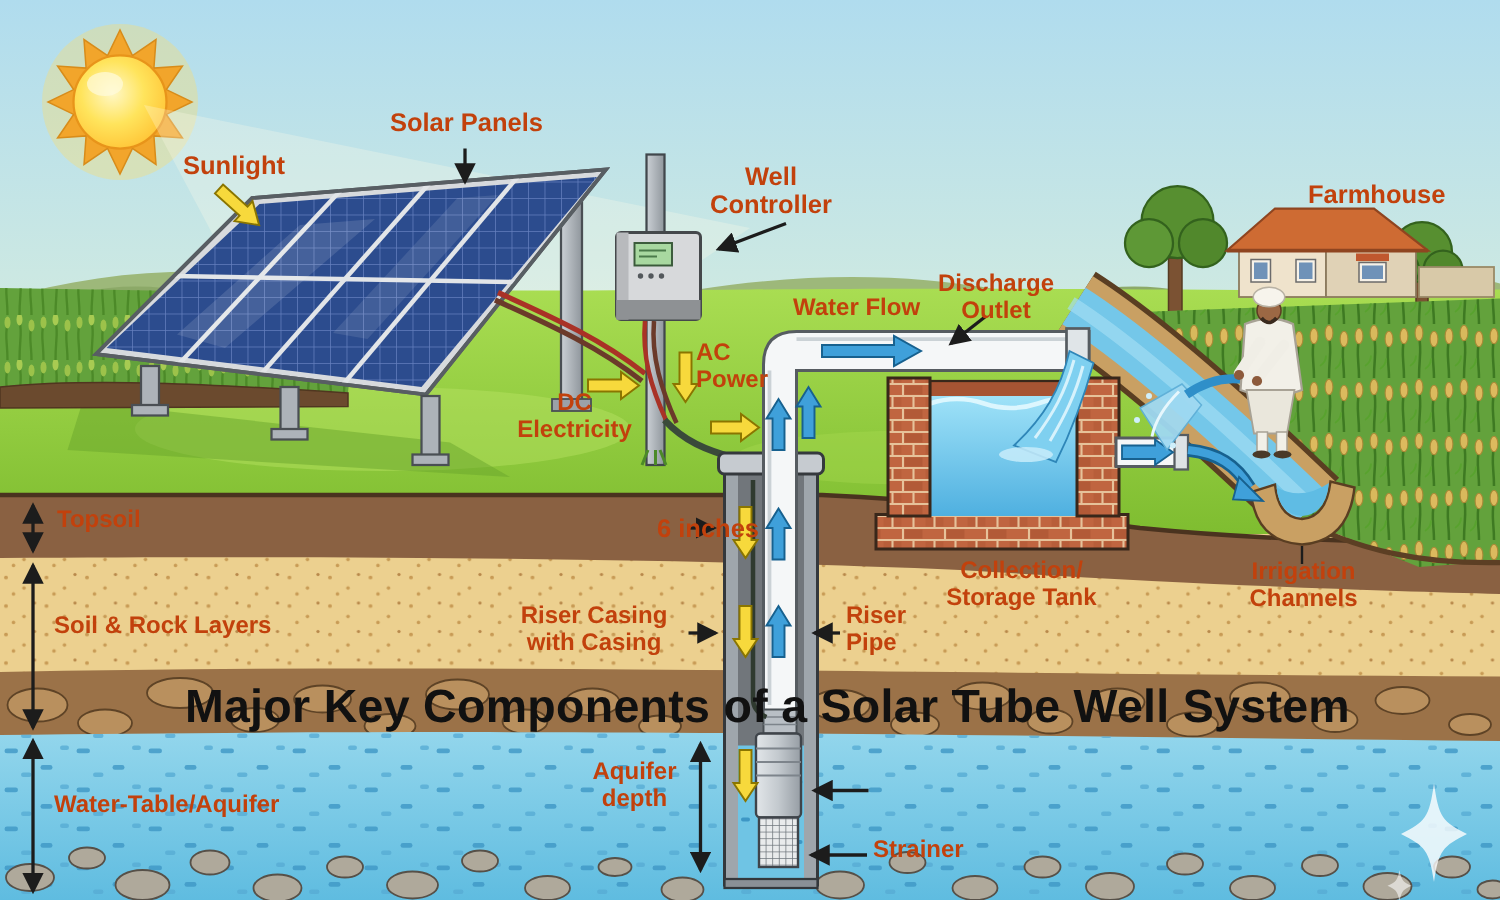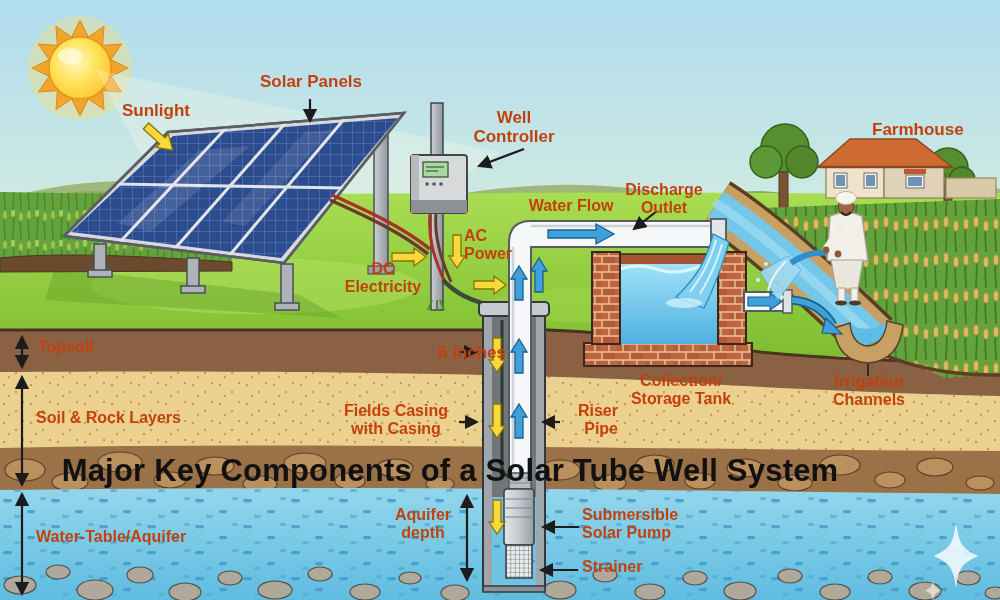--- a/index.html
+++ b/index.html
@@ -16,28 +16,28 @@
   .lbl-dc{left:341px;top:260px;width:84px;}
   .lbl-ac{left:464px;top:227px;width:64px;}
   .lbl-water-flow{left:524px;top:197px;width:94px;}
   .lbl-discharge{left:620px;top:181px;width:88px;}
   .lbl-farmhouse{left:872px;top:120px;text-align:right;}
   .lbl-wff{left:877px;top:202px;width:98px;}
   .lbl-topsoil{left:38px;top:338px;text-align:center;}
   .lbl-soil-rock{left:36px;top:409px;}
   .lbl-six{left:394px;top:343px;font-size:17px;margin-left:44px;}
   .lbl-steel{left:336px;top:402px;width:120px;}
-  .lbl-riser{left:564px;top:402px;width:54px;text-align:right;}
+  .lbl-riser{left:564px;top:402px;width:54px;}
   .lbl-tank{left:614px;top:372px;width:134px;}
   .lbl-irrig{left:818px;top:373px;width:102px;}
   .lbl-wta{left:36px;top:528px;}
   .lbl-aqd{left:388px;top:506px;width:70px;}
   .lbl-pump{left:582px;top:506px;width:122px;}
   .lbl-strainer{left:582px;top:558px;}
-  .lbl-title{left:0;top:454px;width:900px;text-align:center;
+  .lbl-title{left:0;top:454px;width:900px;text-align:right;
              font-size:31px;font-weight:800;color:#111;letter-spacing:.2px;}
 </style>
 </head>
 <body>
 
 <div id="canvas">
 <svg id="scene" width="1000" height="600" viewBox="0 0 1000 600">
   <defs>
     <linearGradient id="gSky" x1="0" y1="0" x2="0" y2="1">
       <stop offset="0" stop-color="#B0DCEE"></stop>
@@ -401,22 +401,21 @@
 <div class="lbl lbl-solar-panels ctr big">Solar Panels</div>
 <div class="lbl lbl-solar-controller ctr big">Well Controller</div>
 <div class="lbl lbl-dc ctr">DC Electricity</div>
 <div class="lbl lbl-ac">AC Power</div>
 <div class="lbl lbl-water-flow ctr">Water Flow</div>
 <div class="lbl lbl-discharge ctr">Discharge Outlet</div>
 <div class="lbl lbl-farmhouse big">Farmhouse</div>
 <div class="lbl lbl-topsoil">Topsoil</div>
 <div class="lbl lbl-soil-rock">Soil &amp; Rock Layers</div>
 <div class="lbl lbl-six">6 inches</div>
-<div class="lbl lbl-steel ctr">Fields Casing with Casing</div>
+<div class="lbl lbl-steel ctr">Riser Casing with Casing</div>
 <div class="lbl lbl-riser">Riser Pipe</div>
 <div class="lbl lbl-tank ctr">Collection/ Storage Tank</div>
 <div class="lbl lbl-irrig ctr">Irrigation Channels</div>
 <div class="lbl lbl-aqd ctr">Aquifer depth</div>
 <div class="lbl lbl-wta">Water-Table/Aquifer</div>
-<div class="lbl lbl-pump">Submersible Solar Pump</div>
 <div class="lbl lbl-strainer">Strainer</div>
 <div class="lbl lbl-title">Major Key Components of a Solar Tube Well System</div>
 </div>
 
 </body></html>

